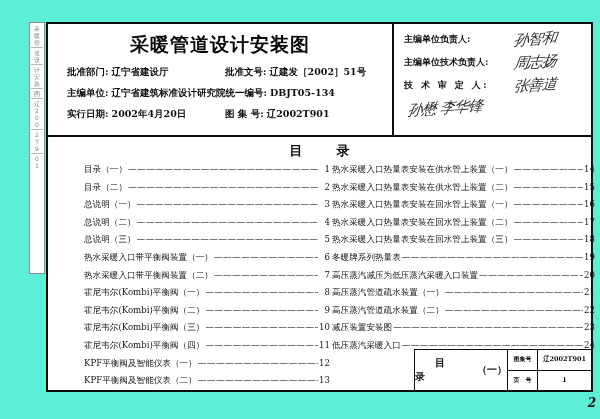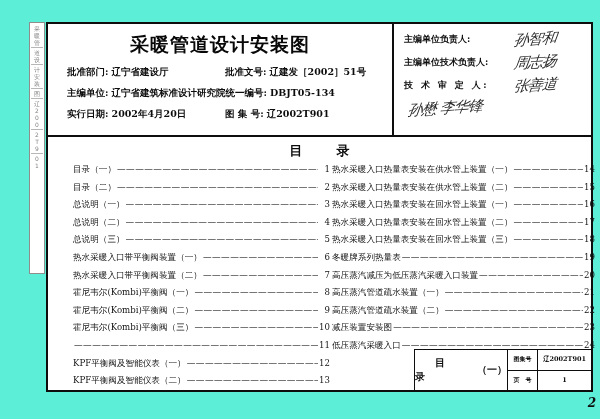--- a/index.html
+++ b/index.html
@@ -97,21 +97,21 @@
     font-family:"DejaVu Serif","Liberation Serif",serif;
     font-weight:bold;font-size:13px;letter-spacing:34px;
     text-indent:34px;
     color:#111;
   }
   #toc{
     position:absolute;top:140px;left:0;width:100%;
     display:flex;
   }
   .toc-col{box-sizing:border-box;}
-  .toc-col.left{width:282px;padding-left:25px;}
+  .toc-col.left{width:282px;padding-left:36px;}
   .toc-col.right{width:265px;padding-left:2px;}
   .toc-item{
     display:flex;align-items:baseline;
     height:17.6px;
     font-family:"DejaVu Serif","Liberation Serif",serif;
     font-size:8.6px;color:#141414;white-space:nowrap;
     overflow:hidden;
   }
   .toc-label{flex:0 0 auto;}
   .toc-dots{
@@ -302,20 +302,21 @@
             <span class="toc-label">霍尼韦尔(Kombi)平衡阀（二）</span>
             <span class="toc-dots">————————————————————————————————</span>
             <span class="toc-page">9</span>
           </div>
           <div class="toc-item">
             <span class="toc-label">霍尼韦尔(Kombi)平衡阀（三）</span>
             <span class="toc-dots">————————————————————————————————</span>
             <span class="toc-page">10</span>
           </div>
           <div class="toc-item">
+            <span class="toc-label">霍尼韦尔(Kombi)平衡阀（四）</span>
             <span class="toc-dots">————————————————————————————————</span>
             <span class="toc-page">11</span>
           </div>
           <div class="toc-item">
             <span class="toc-label">KPF平衡阀及智能仪表（一）</span>
             <span class="toc-dots">————————————————————————————————</span>
             <span class="toc-page">12</span>
           </div>
           <div class="toc-item">
             <span class="toc-label">KPF平衡阀及智能仪表（二）</span>

